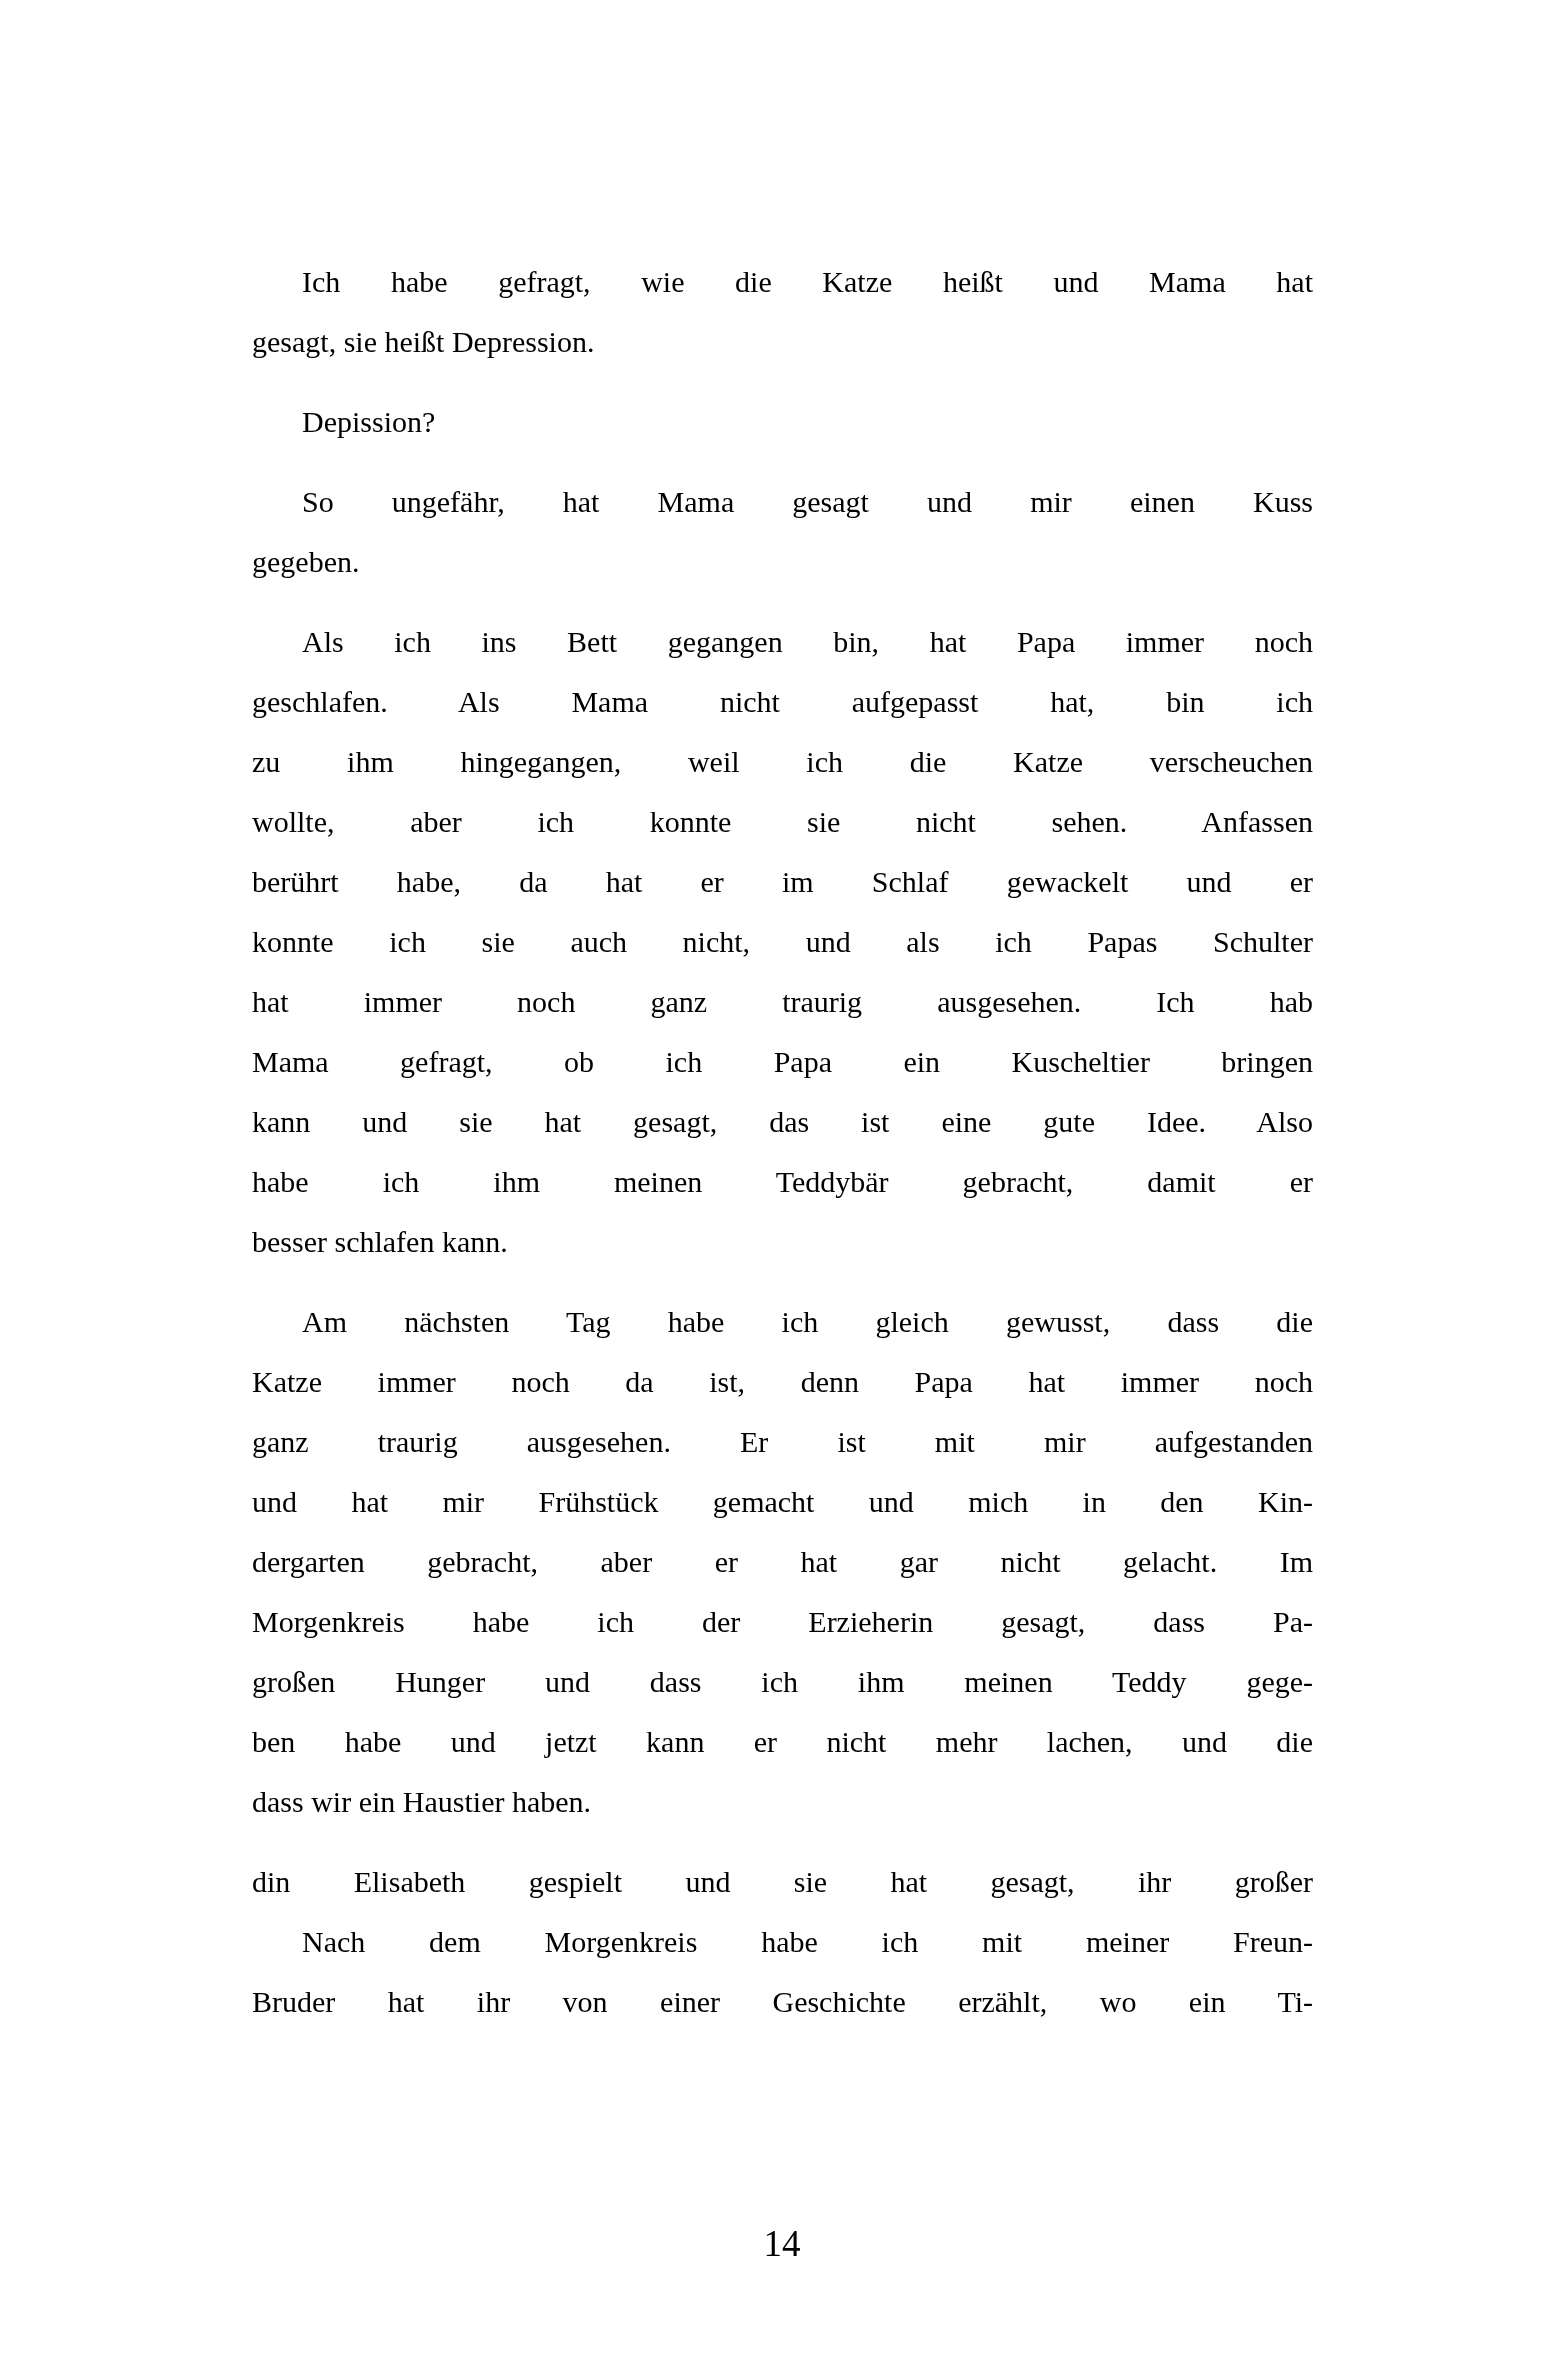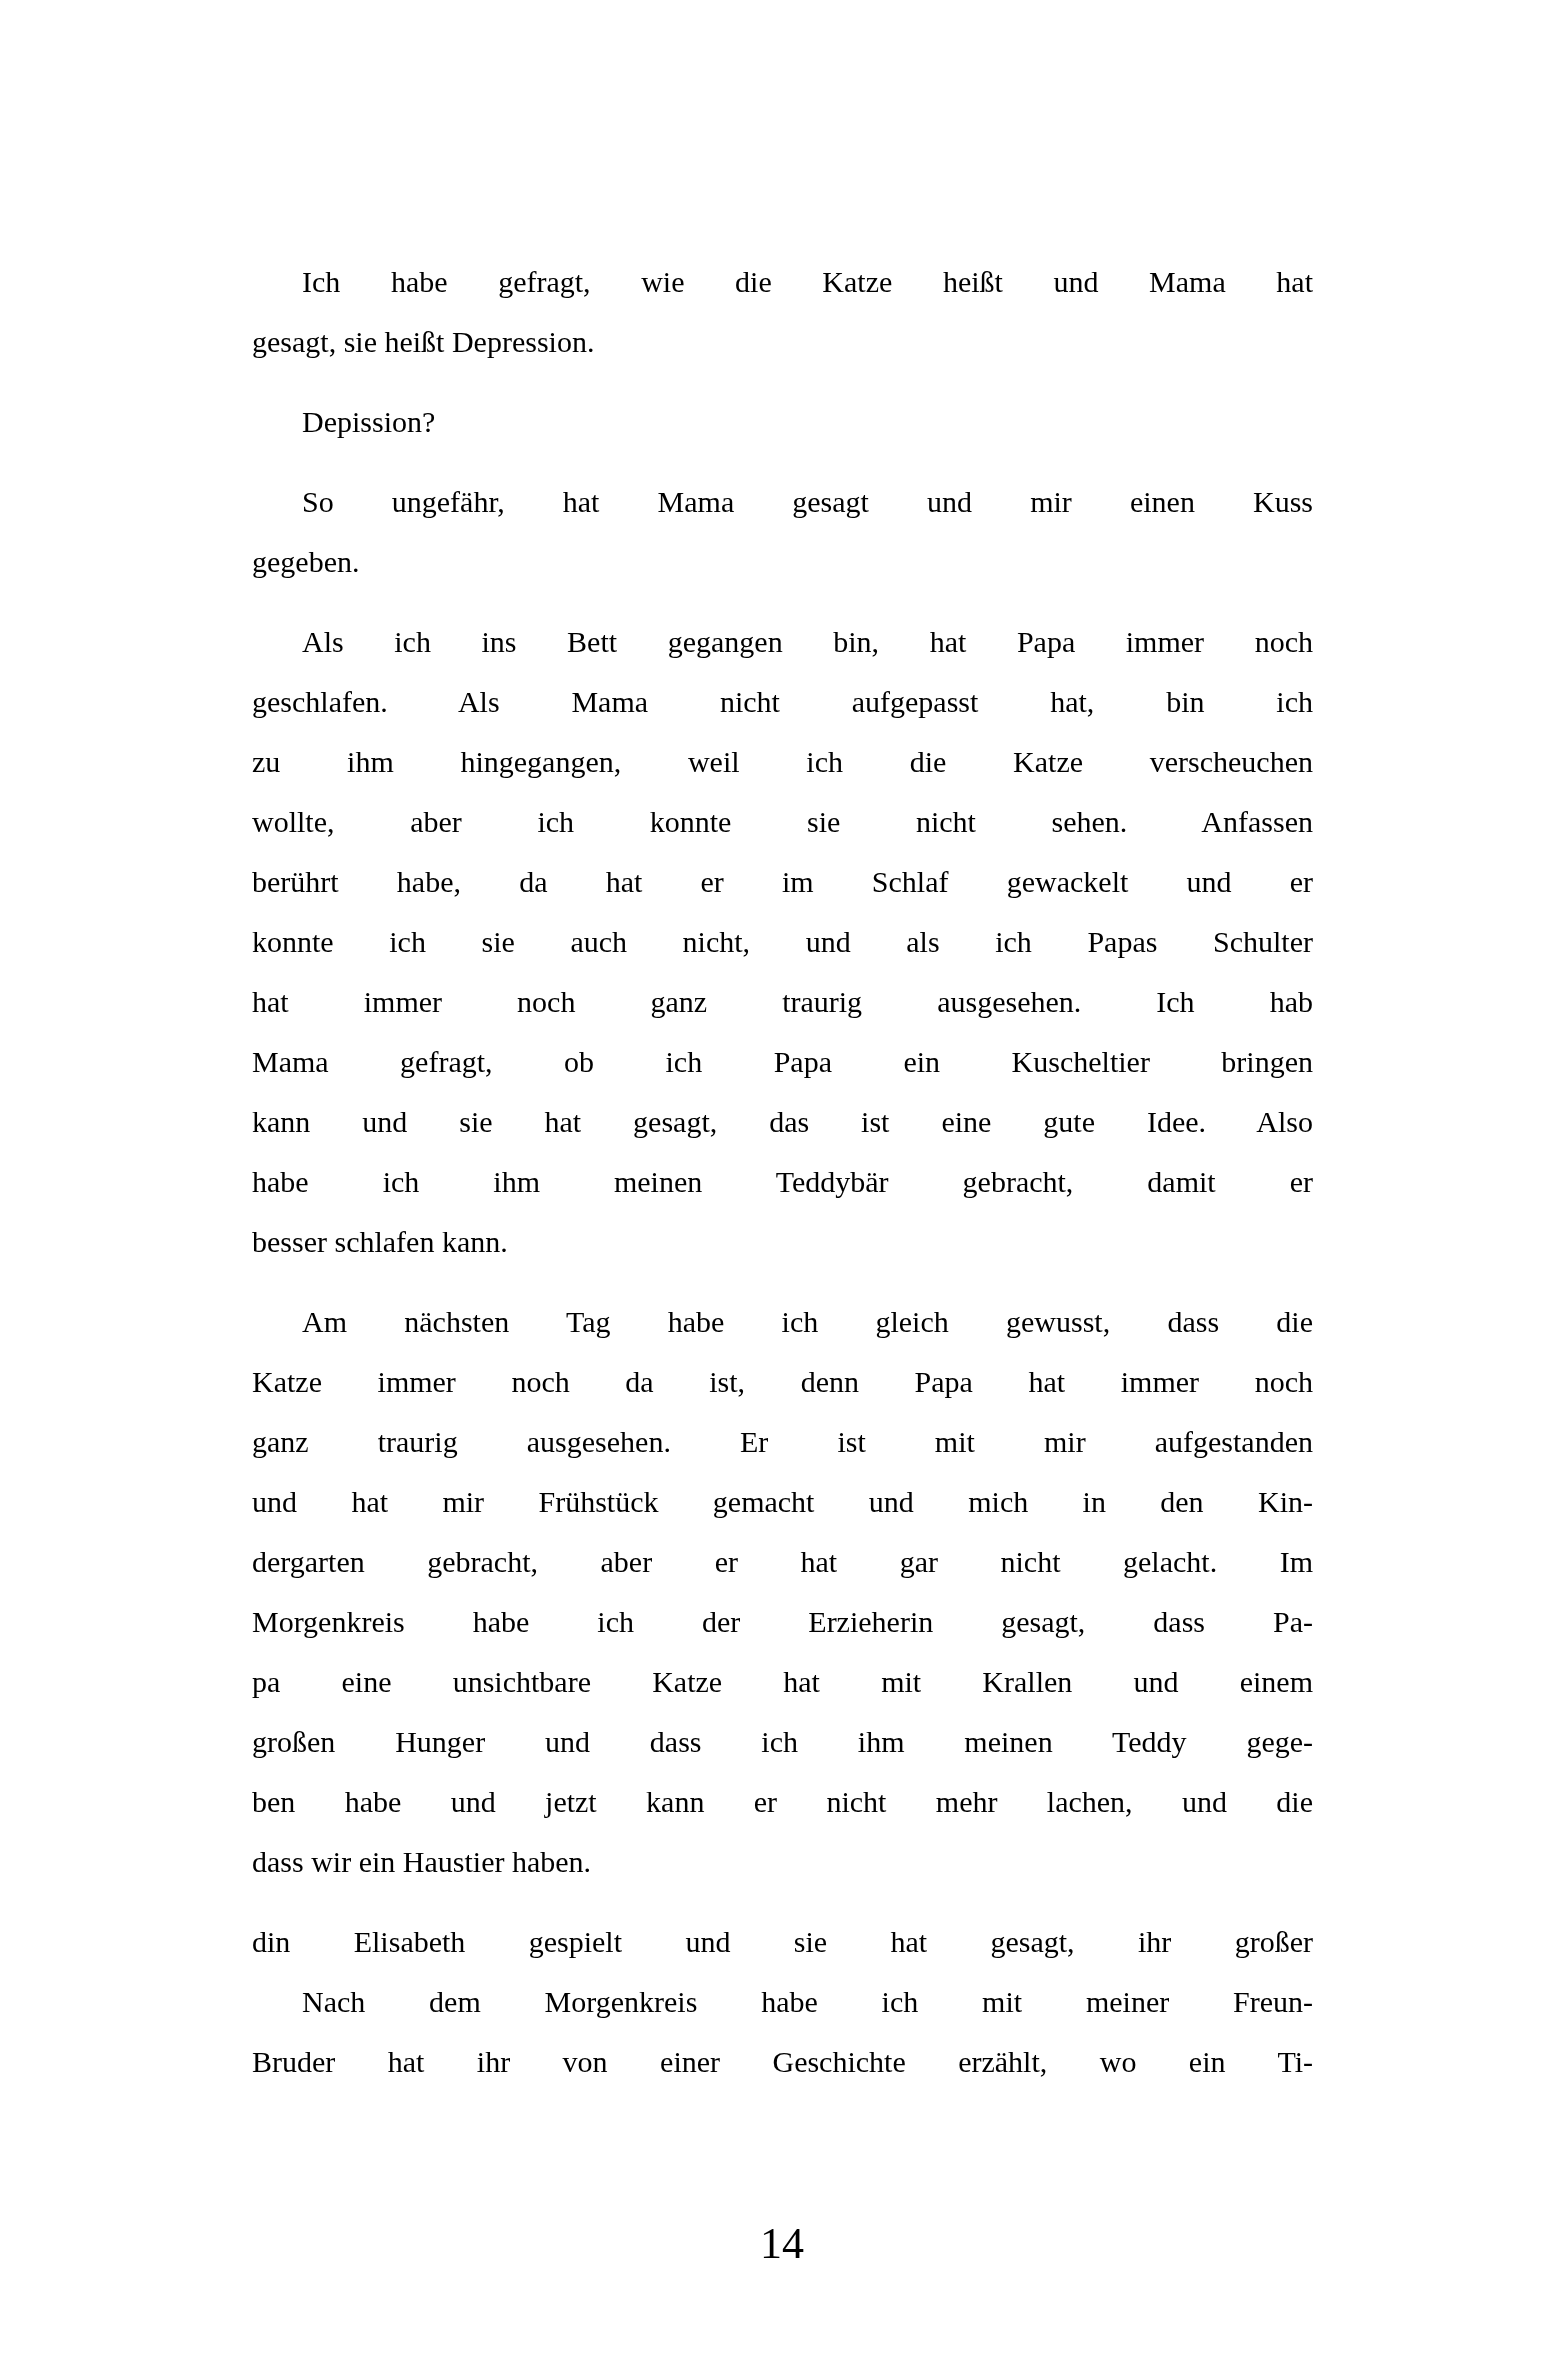--- a/index.html
+++ b/index.html
@@ -34,21 +34,21 @@
     text-align: center;
     text-align-last: left;
     white-space: nowrap;
   }
   .line.indent { padding-left: 50px; }
   .page-number {
     position: absolute;
     left: 0; top: 2214px;
     width: 1564px;
     text-align: center;
-    font-size: 44px;
+    font-size: 37px;
     line-height: 60px;
     color: #000000;
   }
 </style>
 </head>
 <body>
 
 <div class="page">
 
   <div class="text-block">
@@ -81,21 +81,20 @@
       <div class="line last">besser schlafen kann.</div>
     </div>
 
     <div class="para">
       <div class="line indent">Am nächsten Tag habe ich gleich gewusst, dass die</div>
       <div class="line">Katze immer noch da ist, denn Papa hat immer noch</div>
       <div class="line">ganz traurig ausgesehen. Er ist mit mir aufgestanden</div>
       <div class="line">und hat mir Frühstück gemacht und mich in den Kin-</div>
       <div class="line">dergarten gebracht, aber er hat gar nicht gelacht. Im</div>
       <div class="line">Morgenkreis habe ich der Erzieherin gesagt, dass Pa-</div>
-      <div class="line">pa eine unsichtbare Katze hat mit Krallen und einem</div>
       <div class="line">großen Hunger und dass ich ihm meinen Teddy gege-</div>
       <div class="line">ben habe und jetzt kann er nicht mehr lachen, und die</div>
       <div class="line last">dass wir ein Haustier haben.</div>
     </div>
 
     <div class="para">
       <div class="line">din Elisabeth gespielt und sie hat gesagt, ihr großer</div>
       <div class="line indent">Nach dem Morgenkreis habe ich mit meiner Freun-</div>
       <div class="line">Bruder hat ihr von einer Geschichte erzählt, wo ein Ti-</div>
     </div>

